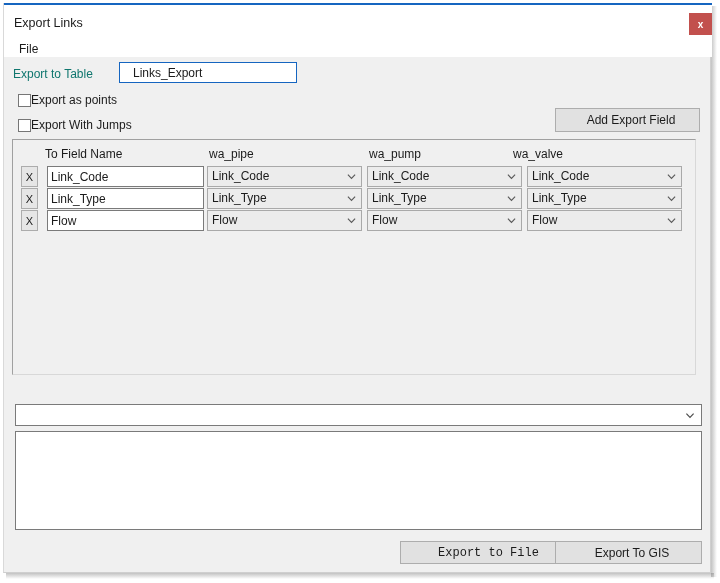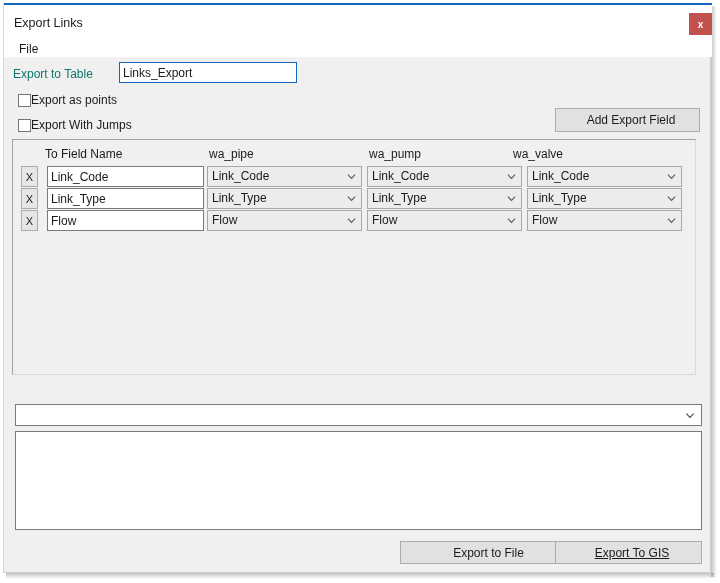--- a/index.html
+++ b/index.html
@@ -110,21 +110,21 @@
     left: 115px;
     top: 59px;
     width: 178px;
     height: 21px;
     box-sizing: border-box;
     border: 1px solid #1565c0;
     background: #ffffff;
     font-family: "Liberation Sans", sans-serif;
     font-size: 12px;
     color: #1b1b1b;
-    padding: 0 3px;
+    padding: 0 13px;
     outline: none;
   }
 
   .cb-row {
     position: absolute;
     display: flex;
     align-items: center;
     cursor: default;
   }
   .cb-box {
@@ -161,27 +161,27 @@
     left: 551px;
     top: 105px;
     width: 145px;
     height: 24px;
   }
   #btn-export-file {
     left: 396px;
     top: 538px;
     width: 170px;
     height: 23px;
+    font-family: Liberation Mono, monospace;
   }
   #btn-export-gis {
     left: 551px;
     top: 538px;
     width: 147px;
     height: 23px;
-    text-decoration: underline;
   }
 
   
   #mapping-panel {
     position: absolute;
     left: 8px;
     top: 136px;
     width: 684px;
     height: 236px;
     box-sizing: border-box;

